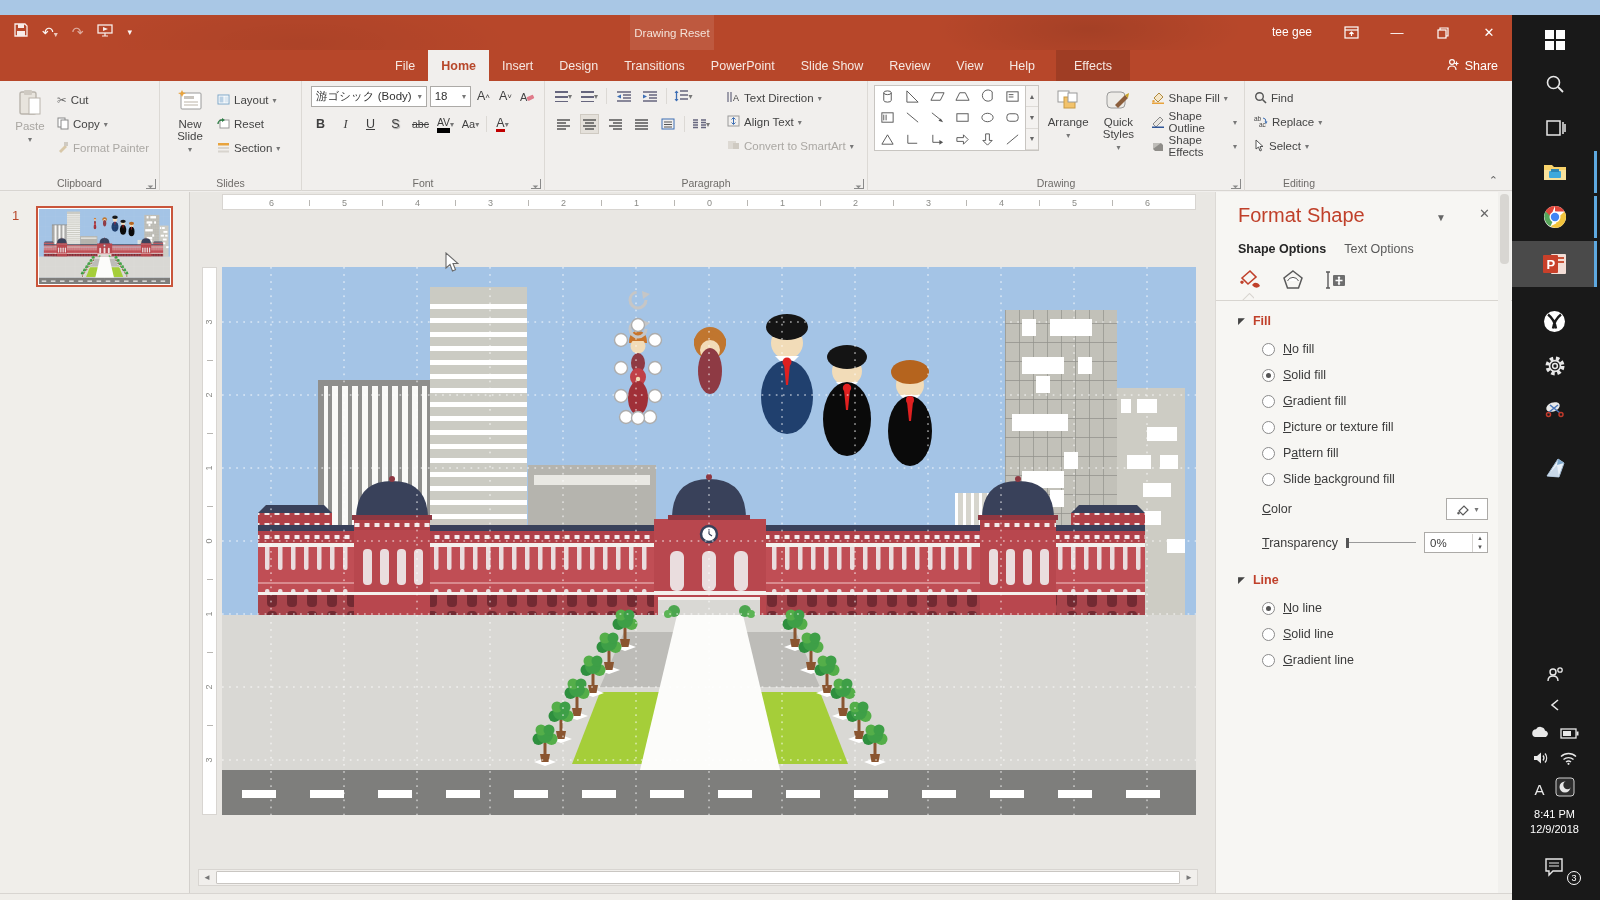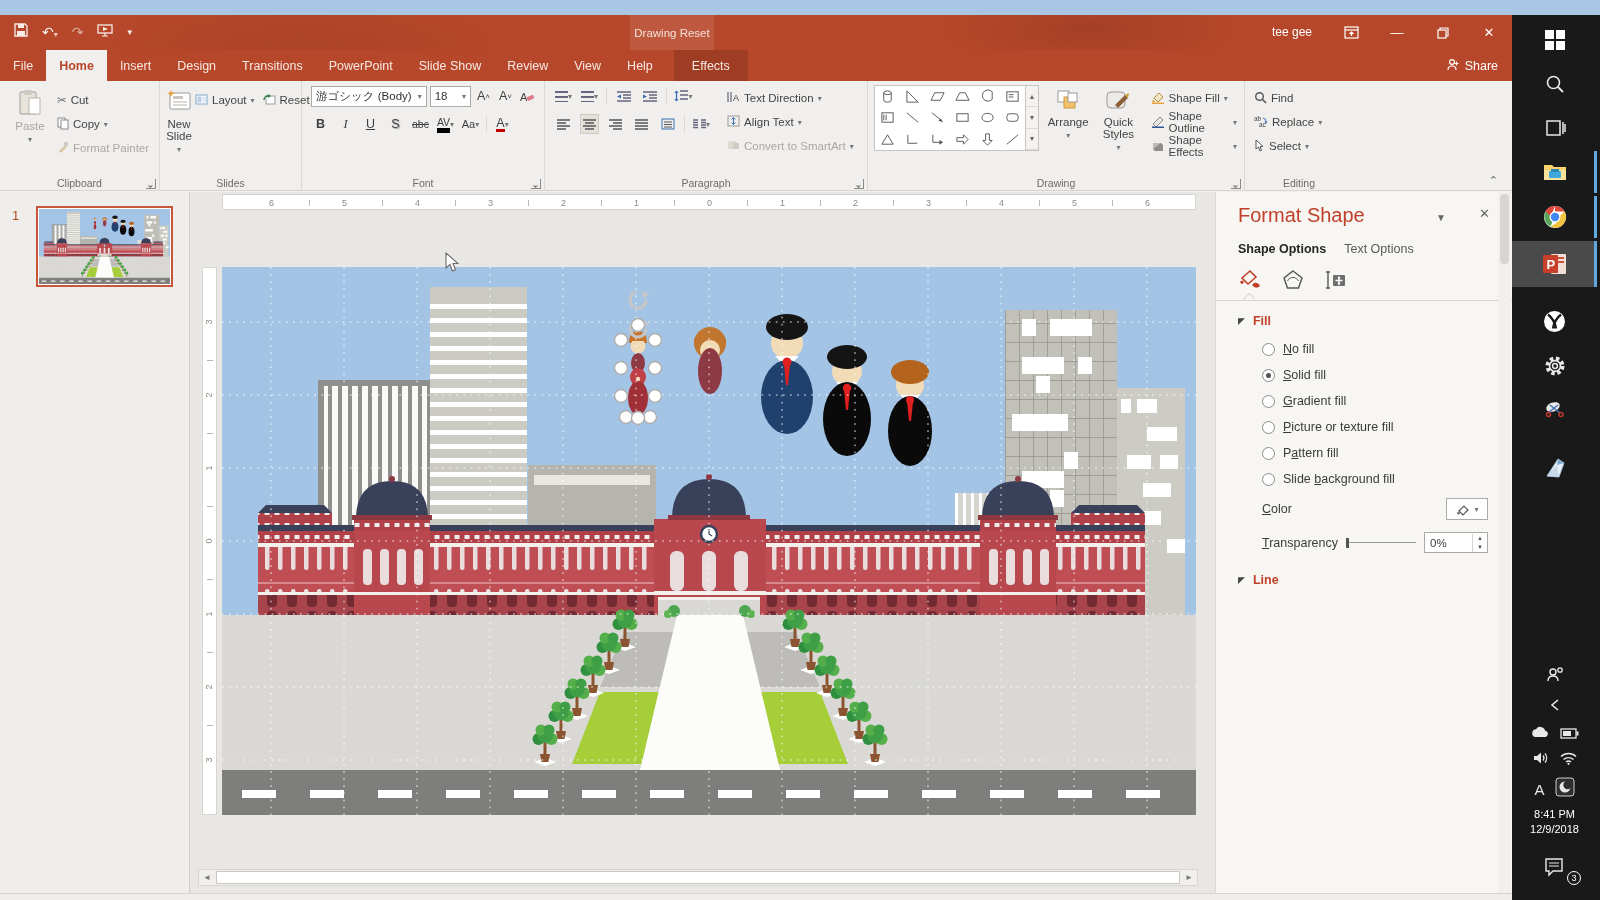--- a/index.html
+++ b/index.html
@@ -24,21 +24,21 @@
                 radial-gradient(300px 70px at 20% 80%, rgba(0,0,0,.06), transparent 70%), #B7472A;
     color:#fff; }
   .qat { left:14px; top:6px; display:flex; gap:14px; align-items:center; height:22px; }
   .qat svg, .qat span { opacity:.95; }
   .title-text { left:0; right:0; top:9px; text-align:center; font-size:12.5px; color:#fff; }
   .ctx-label { left:630px; top:0; width:84px; height:35px; background:rgba(255,255,255,.10); color:#F4E2D8; font-size:11.5px; display:flex; align-items:center; justify-content:center; }
   .user-name { right:200px; top:10px; font-size:12px; color:#fff; }
   .winbtns { right:0; top:0; display:flex; height:35px; }
   .winbtn { width:46px; height:35px; display:flex; align-items:center; justify-content:center; color:#fff; font-size:13px; }
 
-  .tabrow { left:0; top:35px; width:1512px; height:31px; background:#B7472A; color:#F6E8E2; font-size:12.5px; display:flex; align-items:stretch; }
+  .tabrow { left:0; top:35px; width:1512px; height:31px; background:#B7472A; color:#F6E8E2; font-size:12.5px; display:flex; align-items:stretch;justify-content:center; }
   .tab { padding:0 13px; display:flex; align-items:center; }
   .tab.active { background:#F1EFED; color:#B7472A; font-weight:bold; }
   .tab.contextual { background:rgba(0,0,0,.13); }
   .tellme { display:flex; align-items:center; gap:6px; padding:0 12px; }
   .share { position:absolute; right:14px; top:0; height:31px; display:flex; align-items:center; gap:5px; color:#fff; font-size:12.5px; }
 
   
   .ribbon { left:0; top:66px; width:1512px; height:110px; background:#F1EFED; border-bottom:1px solid #D8D5D1; display:flex; }
   .rgroup { position:relative; height:110px; border-right:1px solid #DCD9D5; padding:4px 4px 16px 6px; }
   .rlabel { position:absolute; bottom:2px; left:0; right:0; text-align:center; font-size:10.5px; color:#6E6B68; }
@@ -550,21 +550,21 @@
             <svg width="26" height="26" viewBox="0 0 26 26">
                 <rect x="4" y="4" width="20" height="16" rx="1" fill="#fff" stroke="#9a9a9a"></rect>
                 <rect x="7" y="7" width="10" height="3" fill="#C9C5BF"></rect>
                 <rect x="7" y="12" width="14" height="2" fill="#DDD9D3"></rect>
                 <rect x="7" y="15" width="14" height="2" fill="#DDD9D3"></rect>
                 <path d="M5 1 l1.2 2.6 L9 4 l-2.8 1.4 L5 8 l-1.2-2.6 L1 4 l2.8-.4z" fill="#E8A33D"></path>
               </svg>
             <span>New Slide</span>
               <span class="caret">▾</span>
           </div>
-          <div style="display:flex;gap:2px;margin-top:4px">
+          <div style="display:flex;flex-direction:column;gap:2px;margin-top:4px">
             <div class="smallrow">
               <span><svg width="13" height="11" viewBox="0 0 13 11">
                     <rect x="1" y="1" width="11" height="9" fill="#fff" stroke="#7FA8C9"></rect>
                     <rect x="2.5" y="2.5" width="4" height="6" fill="#B9D0E4"></rect>
                     <rect x="7.5" y="2.5" width="3.5" height="6" fill="#DCE8F2"></rect>
                   </svg></span>
               <span>Layout</span>
                 <span class="caret">▾</span>
             </div>
             <div class="smallrow">
@@ -1106,20 +1106,34 @@
               <span class="arrows">
                   <span>▲</span>
                   <span>▼</span>
                 </span>
             </span>
           </div>
           <div class="sect-head" style="margin-top:20px">
               <span class="tri">◤</span>
               <span>Line</span>
             </div>
+          <div id="line-options" style="margin-top:14px">
+              <div class="radio-row">
+                <span class="radio sel"></span>
+                <span><u>N</u>o line</span>
+              </div>
+              <div class="radio-row">
+                <span class="radio"></span>
+                <span><u>S</u>olid line</span>
+              </div>
+              <div class="radio-row">
+                <span class="radio"></span>
+                <span><u>G</u>radient line</span>
+              </div>
+            </div>
         </div>
         <div class="pane-scroll">
             <span class="pthumb"></span>
           </div>
       </div>
     </div>
 
     <div class="abs statusbar">
       <div class="sb-right">
         <span>▭</span>

